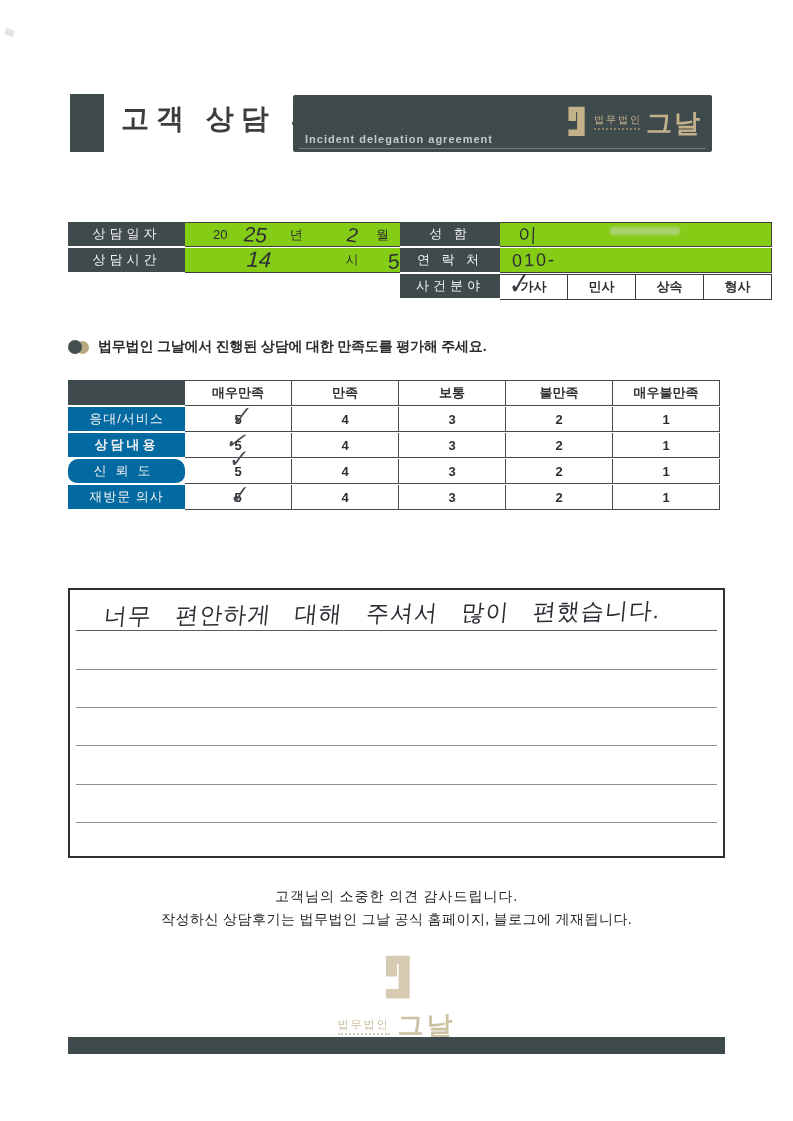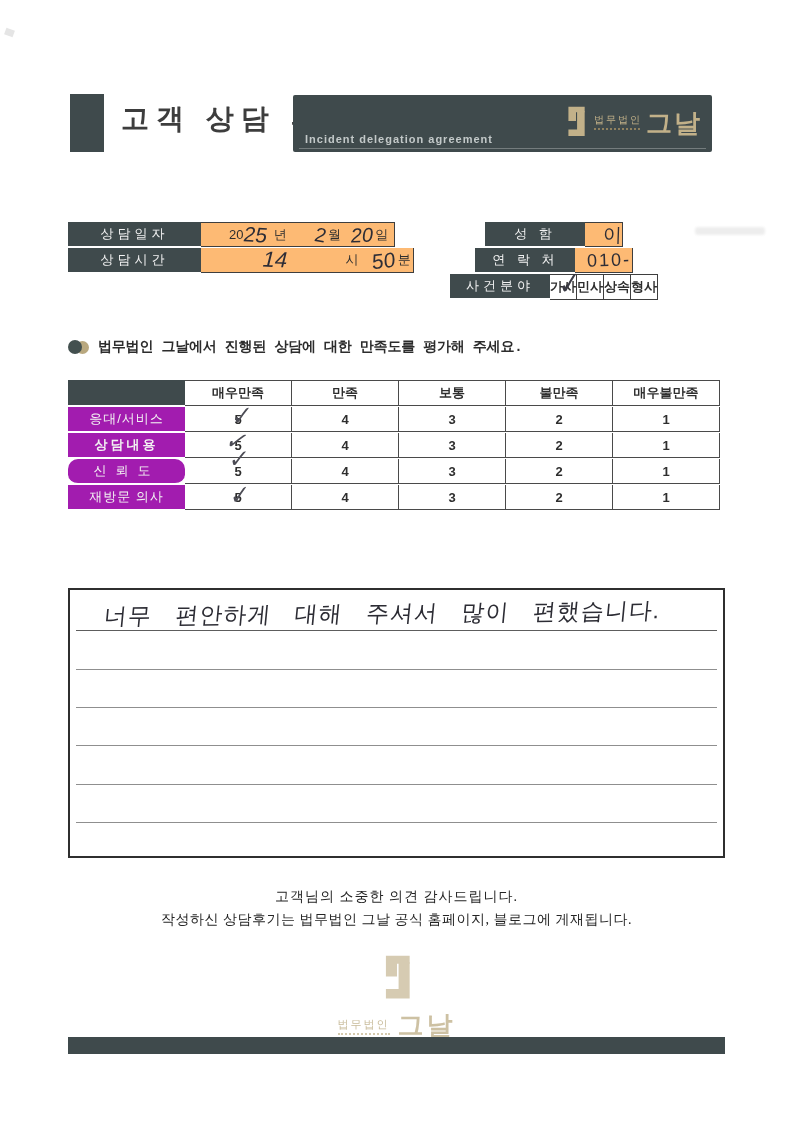--- a/index.html
+++ b/index.html
@@ -19,28 +19,28 @@
   .logo{position:absolute;right:10px;top:9px;display:flex;align-items:flex-start;}
   .logo svg{display:block;}
   .logo-textcol{display:flex;flex-direction:column;margin:10px 4px 0 5px;}
   .logo-small{font-size:10px;color:#c2b189;letter-spacing:2px;line-height:11px;}
   .logo-tagline{width:46px;height:0;border-top:2px dotted #8f815f;margin-top:3px;}
   .logo-large{font-size:26px;color:#c2b189;font-weight:bold;letter-spacing:2px;line-height:38px;}
 
   
   .tbl{position:absolute;display:flex;flex-direction:column;}
   .left-tbl{left:68px;top:222px;width:327px;}
-  .right-tbl{left:400px;top:222px;width:308px;align-items:center;}
+  .right-tbl{left:400px;top:222px;width:372px;}
   .trow{display:flex;height:26px;}
   .tlabel{background:#3f4a4c;color:#f2f2f2;font-size:13px;display:flex;align-items:center;justify-content:center;
           letter-spacing:4px;border-bottom:2px solid #ffffff;box-sizing:border-box;flex:0 0 auto;}
-  .left-tbl .tlabel{width:133px;}
+  .left-tbl .tlabel{width:117px;}
   .right-tbl .tlabel{width:100px;}
   .tval{flex:1;border:1px solid #3e3e3e;border-left:none;margin-bottom:1px;box-sizing:border-box;
-        background:#fdba74;display:flex;align-items:center;position:relative;font-size:13px;}
+        background:#84cc16;display:flex;align-items:center;position:relative;font-size:13px;gap:16px;}
   .trow + .trow .tval{border-top:none;}
   .printed{color:#2e2e2e;}
   .unit{margin:0 2px;}
   .hand{font-size:20px;color:#2d2d36;display:inline-block;transform:rotate(-4deg) skewX(-5deg);line-height:1;}
   .hw-year{font-size:21px;margin-left:1px;transform:rotate(3deg) skewX(-8deg);}
   .hw-month{margin-left:26px;transform:rotate(10deg) skewX(-4deg);}
   .hw-day{margin-left:8px;transform:rotate(-2deg) skewX(-10deg);}
   .hw-hour{margin-left:62px;font-size:22px;transform:rotate(2deg) skewX(-12deg);}
   .hw-min{margin-left:12px;font-size:21px;transform:rotate(-6deg) skewX(-6deg);}
   .hw-name{margin-left:18px;font-size:19px;transform:rotate(2deg);}
@@ -48,33 +48,33 @@
   .date-20{margin-left:28px;}
   .unit-year{margin-left:6px;}
   .time-si{margin-left:58px;}
   .redaction{position:absolute;left:110px;top:4px;width:70px;height:8px;background:#d9d9d9;opacity:.45;border-radius:3px;filter:blur(1px);}
   .case-cells{display:flex;flex:1;}
   .case-cell{flex:1;border:1px solid #3e3e3e;border-left:none;display:flex;align-items:center;justify-content:center;
              font-size:13px;font-weight:bold;position:relative;box-sizing:border-box;}
   .case-check{position:absolute;left:8px;top:-8px;font-size:28px;color:#3a3a44;transform:rotate(-12deg) skewX(-10deg);font-weight:normal;}
 
   
-  .q{position:absolute;left:68px;display:flex;align-items:center;font-family:Liberation Mono, monospace;}
+  .q{position:absolute;left:68px;display:flex;align-items:center;}
   .q1{top:338px;} .q2{top:553px;}
   .bullet{position:relative;width:22px;height:14px;margin-right:8px;flex:0 0 auto;}
   .bullet .tan{position:absolute;left:8px;top:1px;width:13px;height:13px;border-radius:50%;background:#b9a87f;}
   .bullet .dark{position:absolute;left:0;top:0;width:14px;height:14px;border-radius:50%;background:#43504f;}
   .q-text{font-size:14px;font-weight:bold;color:#2c2c2c;letter-spacing:-0.2px;}
 
   
   .sat{position:absolute;left:68px;top:380px;width:652px;display:flex;flex-direction:column;}
   .sat-row{display:flex;height:26px;justify-content:center;}
   .sat-row.head{height:27px;}
   .sat-corner{width:117px;background:#3f4a4c;border-bottom:2px solid #fff;flex:0 0 auto;}
-  .sat-label{width:117px;background:#a21caf;color:#f2f2f2;font-size:13px;display:flex;align-items:center;justify-content:center;
+  .sat-label{width:117px;background:#0369a1;color:#f2f2f2;font-size:13px;display:flex;align-items:center;justify-content:center;
              border-bottom:2px solid #fff;flex:0 0 auto;letter-spacing:1px;}
   .sat-label.sp2{letter-spacing:3px;font-weight:bold;} .sat-label.sp3{letter-spacing:9px;border-radius:10px;}
   .sat-cell{flex:1;border:1px solid #4a4a4a;border-left:none;margin-bottom:1px;box-sizing:border-box;
             display:flex;align-items:center;justify-content:center;font-size:13px;font-weight:bold;position:relative;background:#fff;}
   .sat-row + .sat-row .sat-cell{border-top:none;}
   .check{position:absolute;font-size:24px;font-weight:normal;color:#4c4c55;pointer-events:none;}
   .chk0{transform:translate(4px,-3px) rotate(-8deg) skewX(-14deg);}
   .chk1{transform:translate(-1px,-4px) rotate(6deg) skewX(-18deg);}
   .chk2{transform:translate(1px,-12px) rotate(-4deg) skewX(-10deg);}
   .chk3{transform:translate(2px,-2px) rotate(-10deg) skewX(-12deg);}

